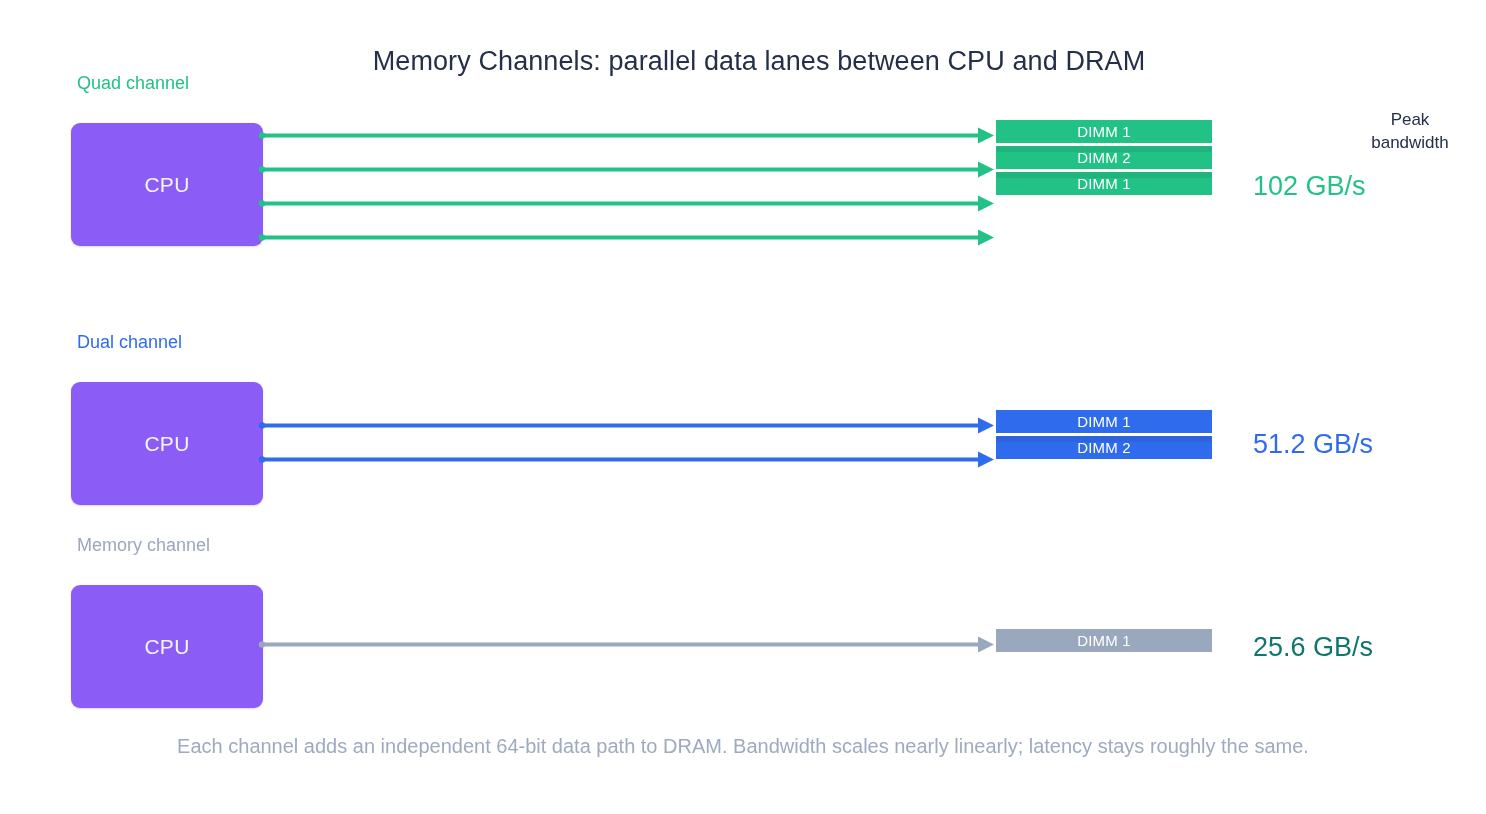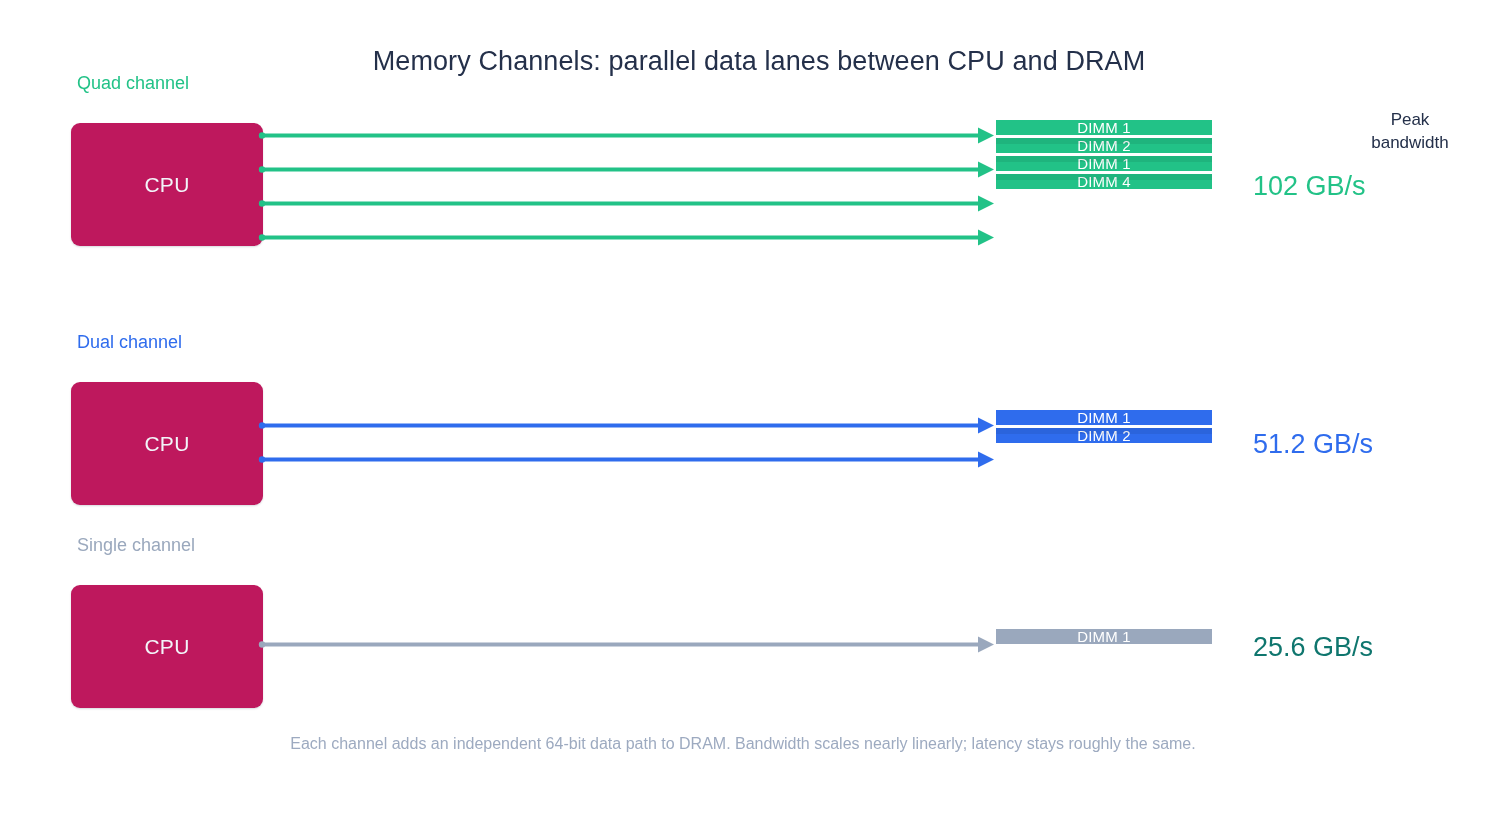--- a/index.html
+++ b/index.html
@@ -50,21 +50,21 @@
     text-align: center;
     font-size: 17px;
     line-height: 23px;
     color: #24304a;
   }
 
   
   .cpu-box {
     width: 192px;
     height: 123px;
-    background: #be185d;
+    background: #8b5cf6;
     border-radius: 9px;
     left: 71px;
     display: flex;
     align-items: center;
     justify-content: center;
     box-shadow: 0 1px 2px rgba(31,42,64,0.18);
   }
   .cpu-box .cpu-text {
     color: #f2f5f9;
     font-size: 21px;
@@ -83,21 +83,21 @@
     width: 216px;
     display: flex;
     flex-direction: column;
     gap: 3px;
   }
   .stack-quad   { top: 120px; }
   .stack-dual   { top: 410px; }
   .stack-single { top: 629px; }
 
   .dimm {
-    height: 15px;
+    height: 23px;
     display: flex;
     align-items: center;
     justify-content: center;
     color: #ffffff;
     font-size: 15px;
     letter-spacing: 0.2px;
     position: relative;
     text-align: right;
   }
   .dimm::before {
@@ -122,40 +122,40 @@
   .bw-quad   { top: 171px; color: #22c287; }
   .bw-dual   { top: 429px; color: #2f6ced; }
   .bw-single { top: 632px; color: #0f766e; }
 
   
   .caption {
     left: 0;
     top: 735px;
     width: 1486px;
     text-align: center;
-    font-size: 16px;
+    font-size: 20px;
     color: #9daaC0;
     white-space: nowrap;
   }
 </style>
 </head>
 <body>
 
 <div id="stage">
 
   <div class="abs title">Memory Channels: parallel data lanes between CPU and DRAM</div>
 
   <div class="abs peak-header">
     <div>Peak</div>
     <div>bandwidth</div>
   </div>
 
   <div class="abs row-label quad">Quad channel</div>
   <div class="abs row-label dual">Dual channel</div>
-  <div class="abs row-label single">Single channel</div>
+  <div class="abs row-label single">Memory channel</div>
 
   <div class="abs cpu-box cpu-quad">
     <span class="cpu-text">CPU</span>
   </div>
   <div class="abs cpu-box cpu-dual">
     <span class="cpu-text">CPU</span>
   </div>
   <div class="abs cpu-box cpu-single">
     <span class="cpu-text">CPU</span>
   </div>
@@ -183,21 +183,20 @@
         <line x1="262" y1="644.5" x2="978" y2="644.5" stroke="#9aa8bd" stroke-width="4" stroke-linecap="round"></line>
         <polygon points="978,636.5 994,644.5 978,652.5" fill="#9aa8bd"></polygon>
         <circle cx="262" cy="644.5" r="3.2" fill="#9aa8bd"></circle>
       </g>
   </svg>
 
   <div class="abs dimm-stack stack-quad">
     <div class="dimm green">DIMM 1</div>
     <div class="dimm green">DIMM 2</div>
     <div class="dimm green">DIMM 1</div>
-    <div class="dimm green">DIMM 4</div>
   </div>
 
   <div class="abs dimm-stack stack-dual">
     <div class="dimm blue">DIMM 1</div>
     <div class="dimm blue">DIMM 2</div>
   </div>
 
   <div class="abs dimm-stack stack-single">
     <div class="dimm gray">DIMM 1</div>
   </div>

